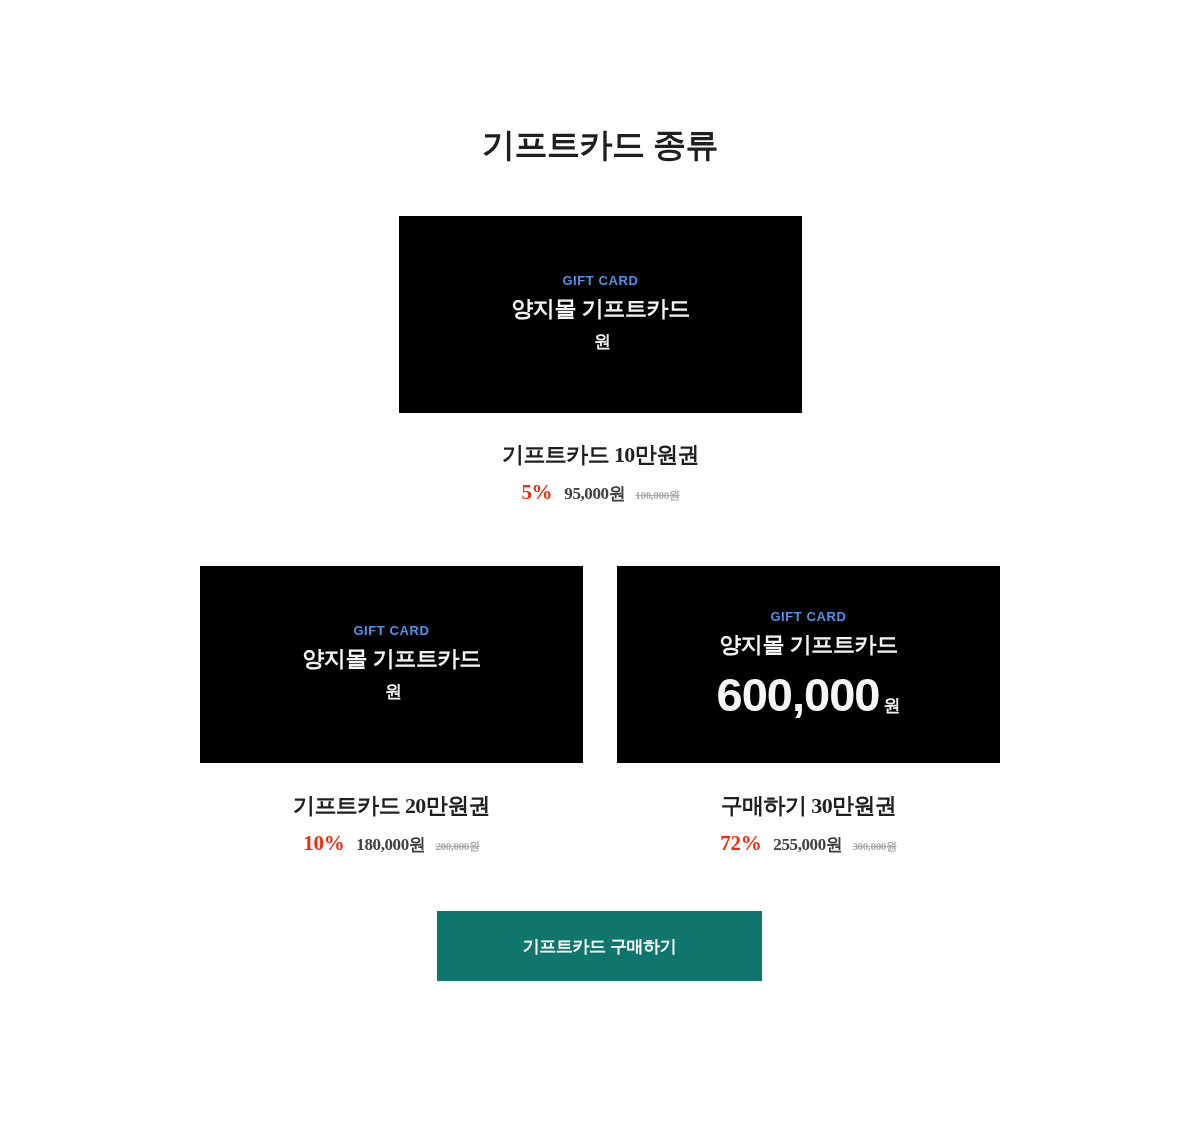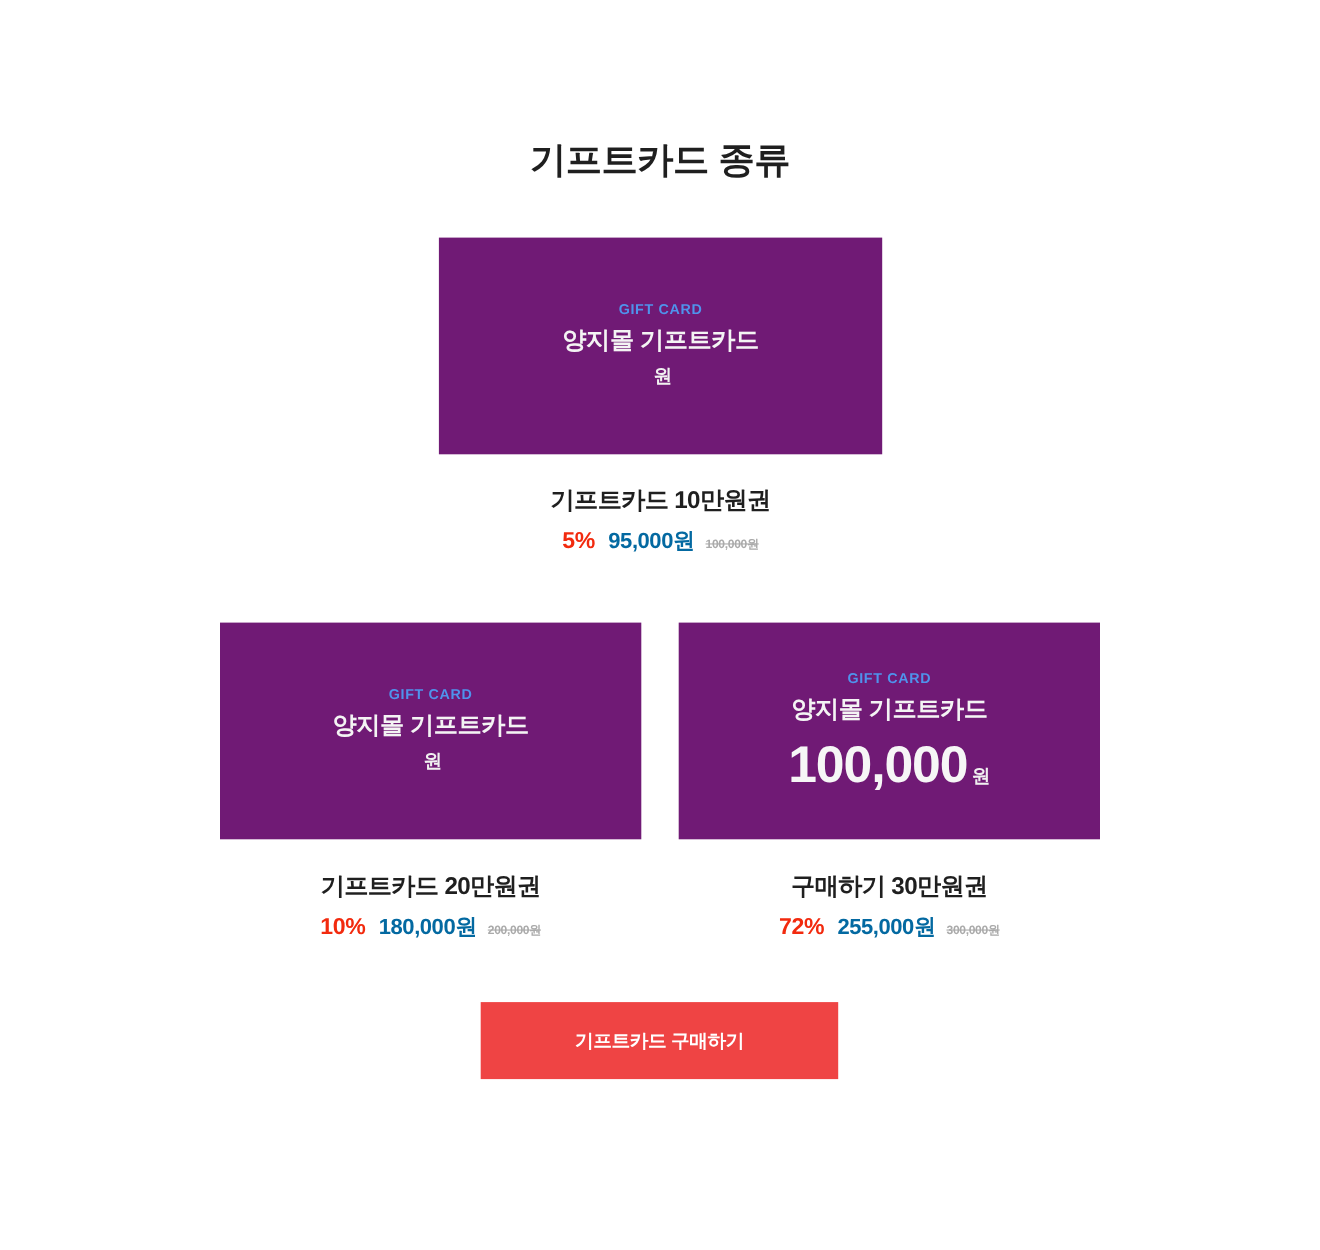--- a/index.html
+++ b/index.html
@@ -34,21 +34,21 @@
     font-size: 33px;
     line-height: 44px;
     font-weight: 700;
     letter-spacing: -0.5px;
     color: #1f1f1f;
   }
 
   
   .gift-card {
     position: absolute;
-    background: #701a75;
+    background: #000000;
     box-sizing: border-box;
     display: flex;
     flex-direction: column;
     align-items: center;
     justify-content: center;
     overflow: hidden;
   }
   .gift-card.card-1 {
     left: 399px;
     top: 216px;
@@ -102,20 +102,21 @@
     font-weight: 700;
     color: #f0f0f0;
     margin-left: 4px;
     margin-bottom: 7px;
   }
 
   
   .card-caption {
     position: absolute;
     text-align: center;
+    font-family: Liberation Serif, serif;
   }
   .card-caption.cap-1 { left: 399px; top: 440px; width: 403px; }
   .card-caption.cap-2 { left: 200px; top: 791px; width: 383px; }
   .card-caption.cap-3 { left: 617px; top: 791px; width: 383px; }
 
   .cap-name {
     font-size: 22px;
     line-height: 30px;
     font-weight: 700;
     letter-spacing: -0.6px;
@@ -129,45 +130,45 @@
     white-space: nowrap;
   }
   .discount-rate {
     font-size: 21px;
     line-height: 26px;
     font-weight: 700;
     color: #f22a0e;
     letter-spacing: -0.3px;
   }
   .sale-price {
-    font-size: 20px;
+    font-size: 17px;
     line-height: 26px;
     font-weight: 700;
-    color: #0369a1;
+    color: #404040;
     letter-spacing: -0.4px;
     margin-left: 12px;
   }
   .origin-price {
     font-size: 11px;
     line-height: 26px;
     font-weight: 700;
     color: #aaaaaa;
     text-decoration: line-through;
     letter-spacing: -0.3px;
     margin-left: 10px;
   }
 
   
   .cta-button {
     position: absolute;
     left: 437px;
     top: 911px;
     width: 325px;
     height: 70px;
-    background: #ef4444;
+    background: #0f766e;
     border: none;
     color: #ffffff;
     font-family: inherit;
     font-size: 17px;
     font-weight: 700;
     letter-spacing: -0.4px;
     cursor: pointer;
     display: flex;
     align-items: center;
     justify-content: center;
@@ -212,21 +213,21 @@
       <span class="discount-rate">10%</span>
       <span class="sale-price">180,000원</span>
       <span class="origin-price">200,000원</span>
     </div>
   </div>
 
   <div class="gift-card card-3">
     <div class="gc-eyebrow">GIFT CARD</div>
     <div class="gc-brand">양지몰 기프트카드</div>
     <div class="gc-amount-row">
-      <span class="gc-amount">100,000</span>
+      <span class="gc-amount">600,000</span>
       <span class="gc-amount-unit">원</span>
     </div>
   </div>
 
   <div class="card-caption cap-3">
     <div class="cap-name">구매하기 30만원권</div>
     <div class="price-row">
       <span class="discount-rate">72%</span>
       <span class="sale-price">255,000원</span>
       <span class="origin-price">300,000원</span>

